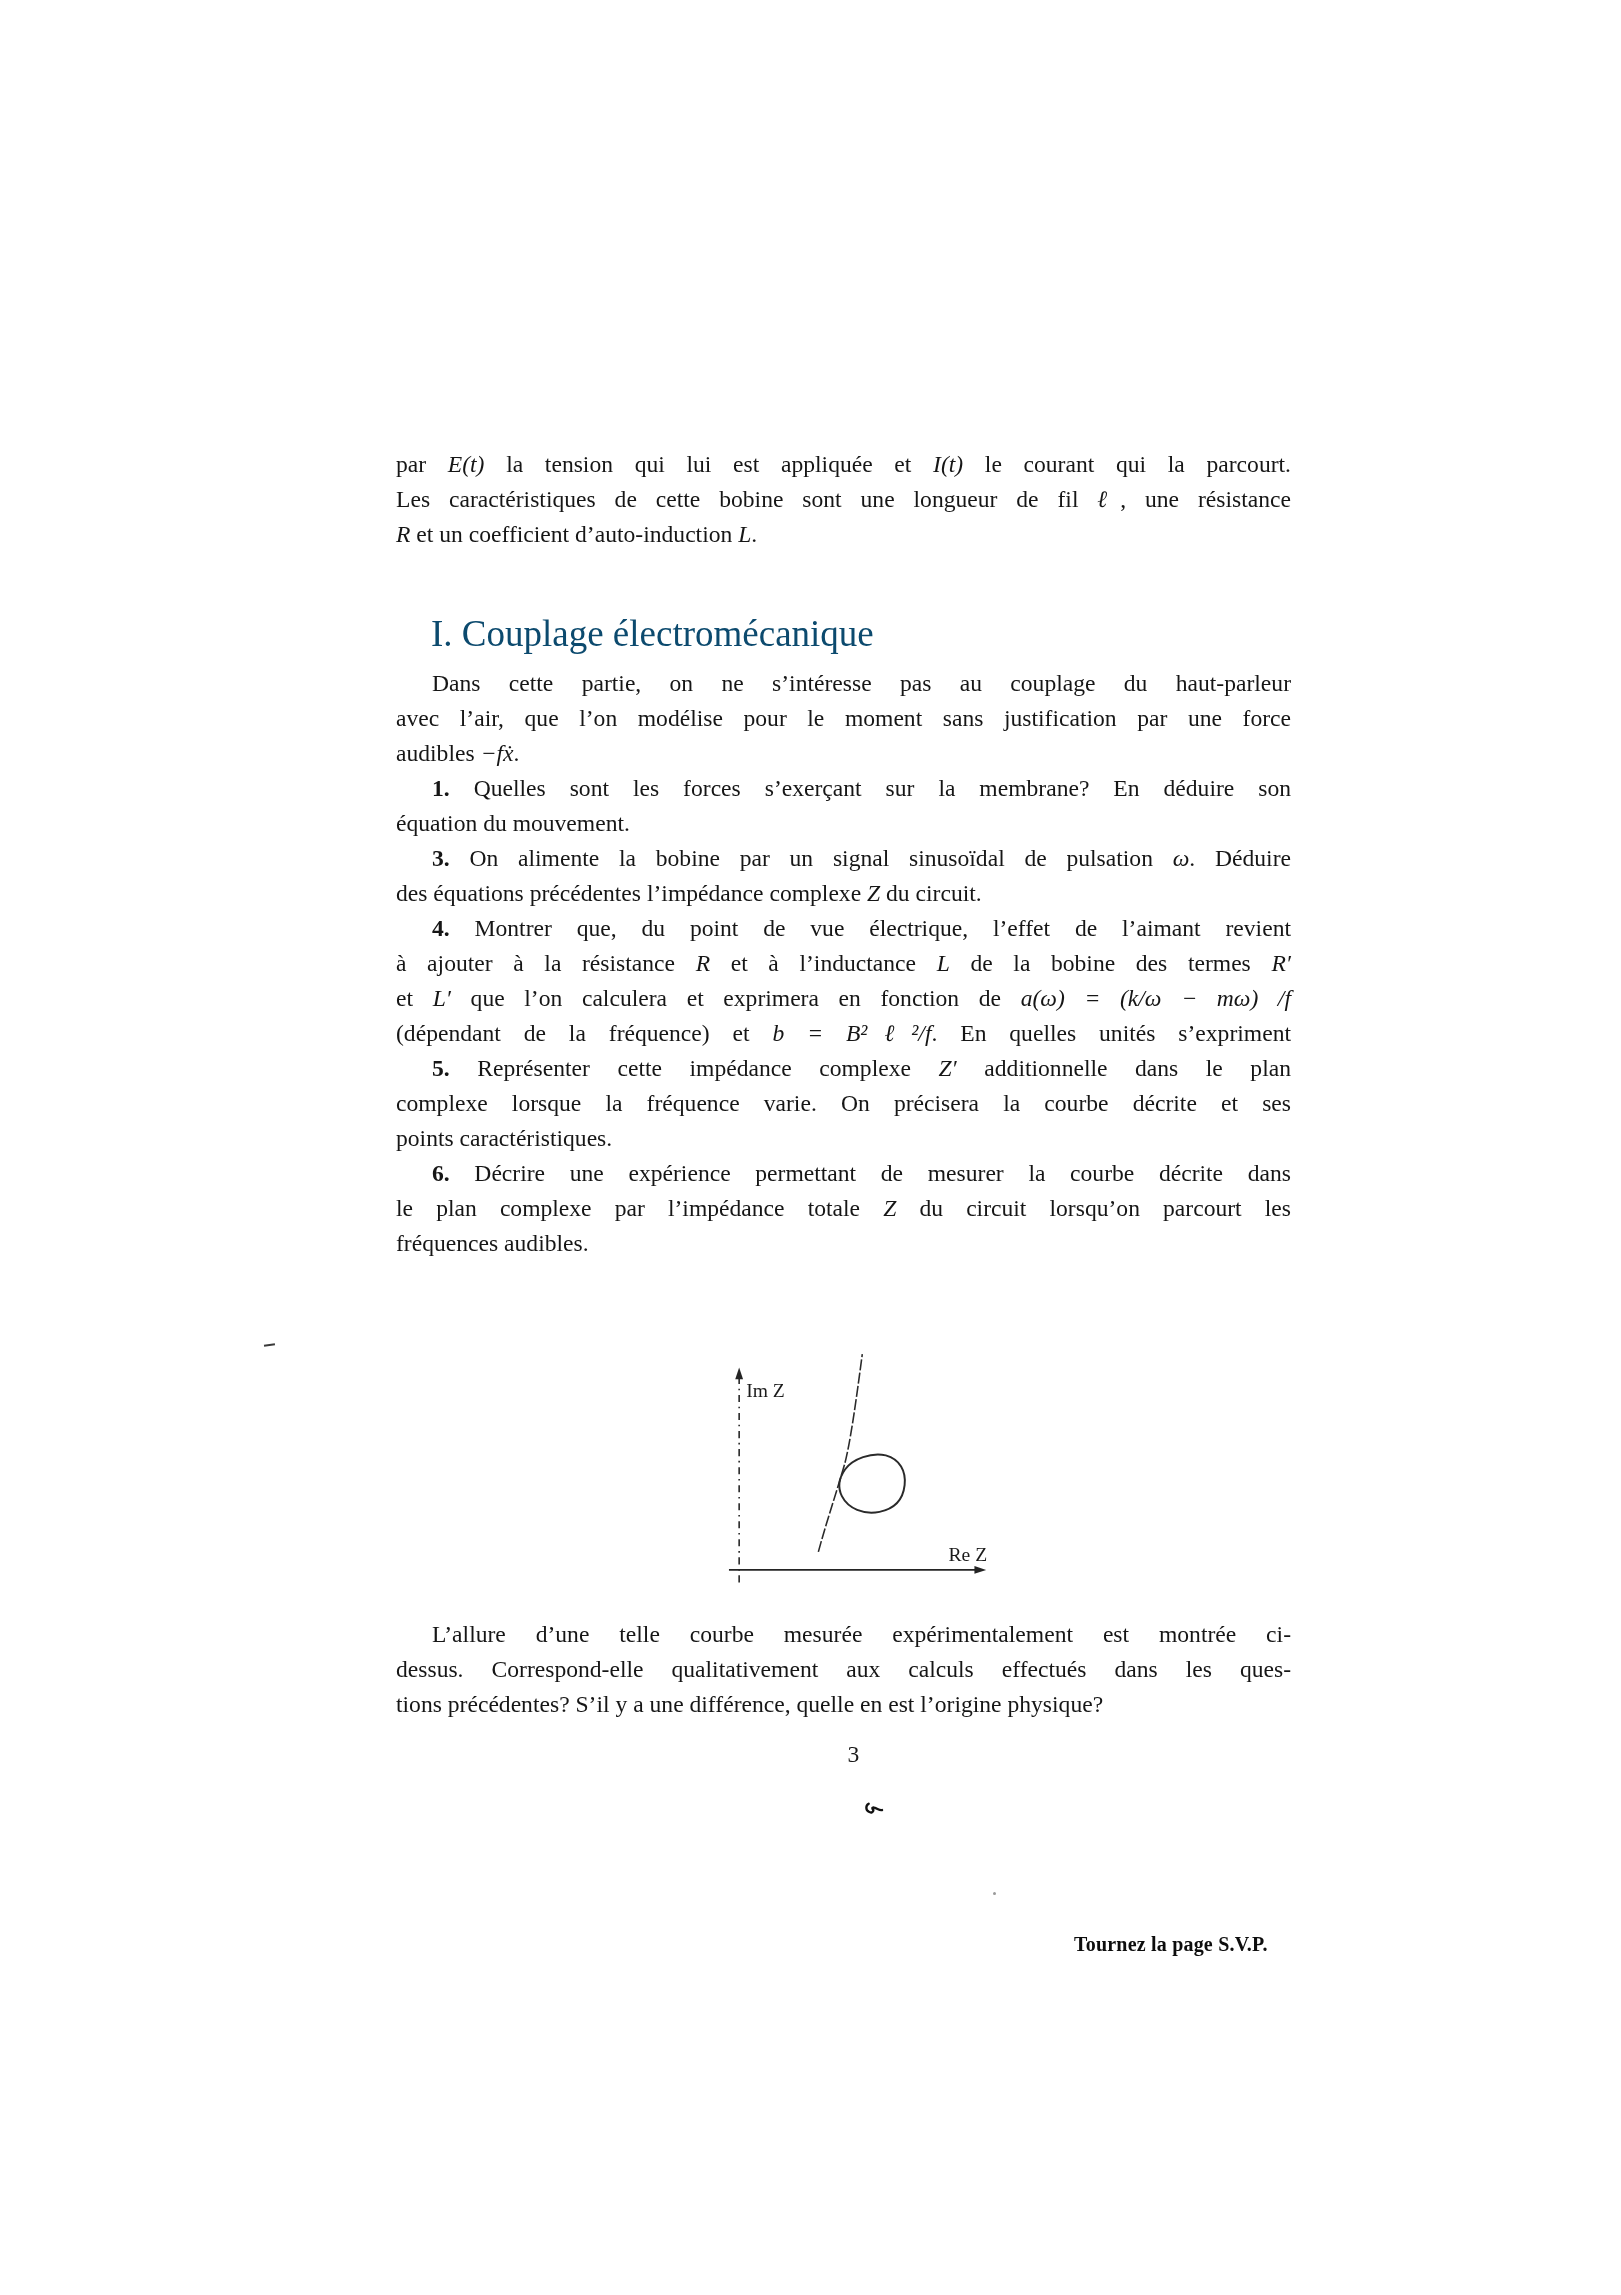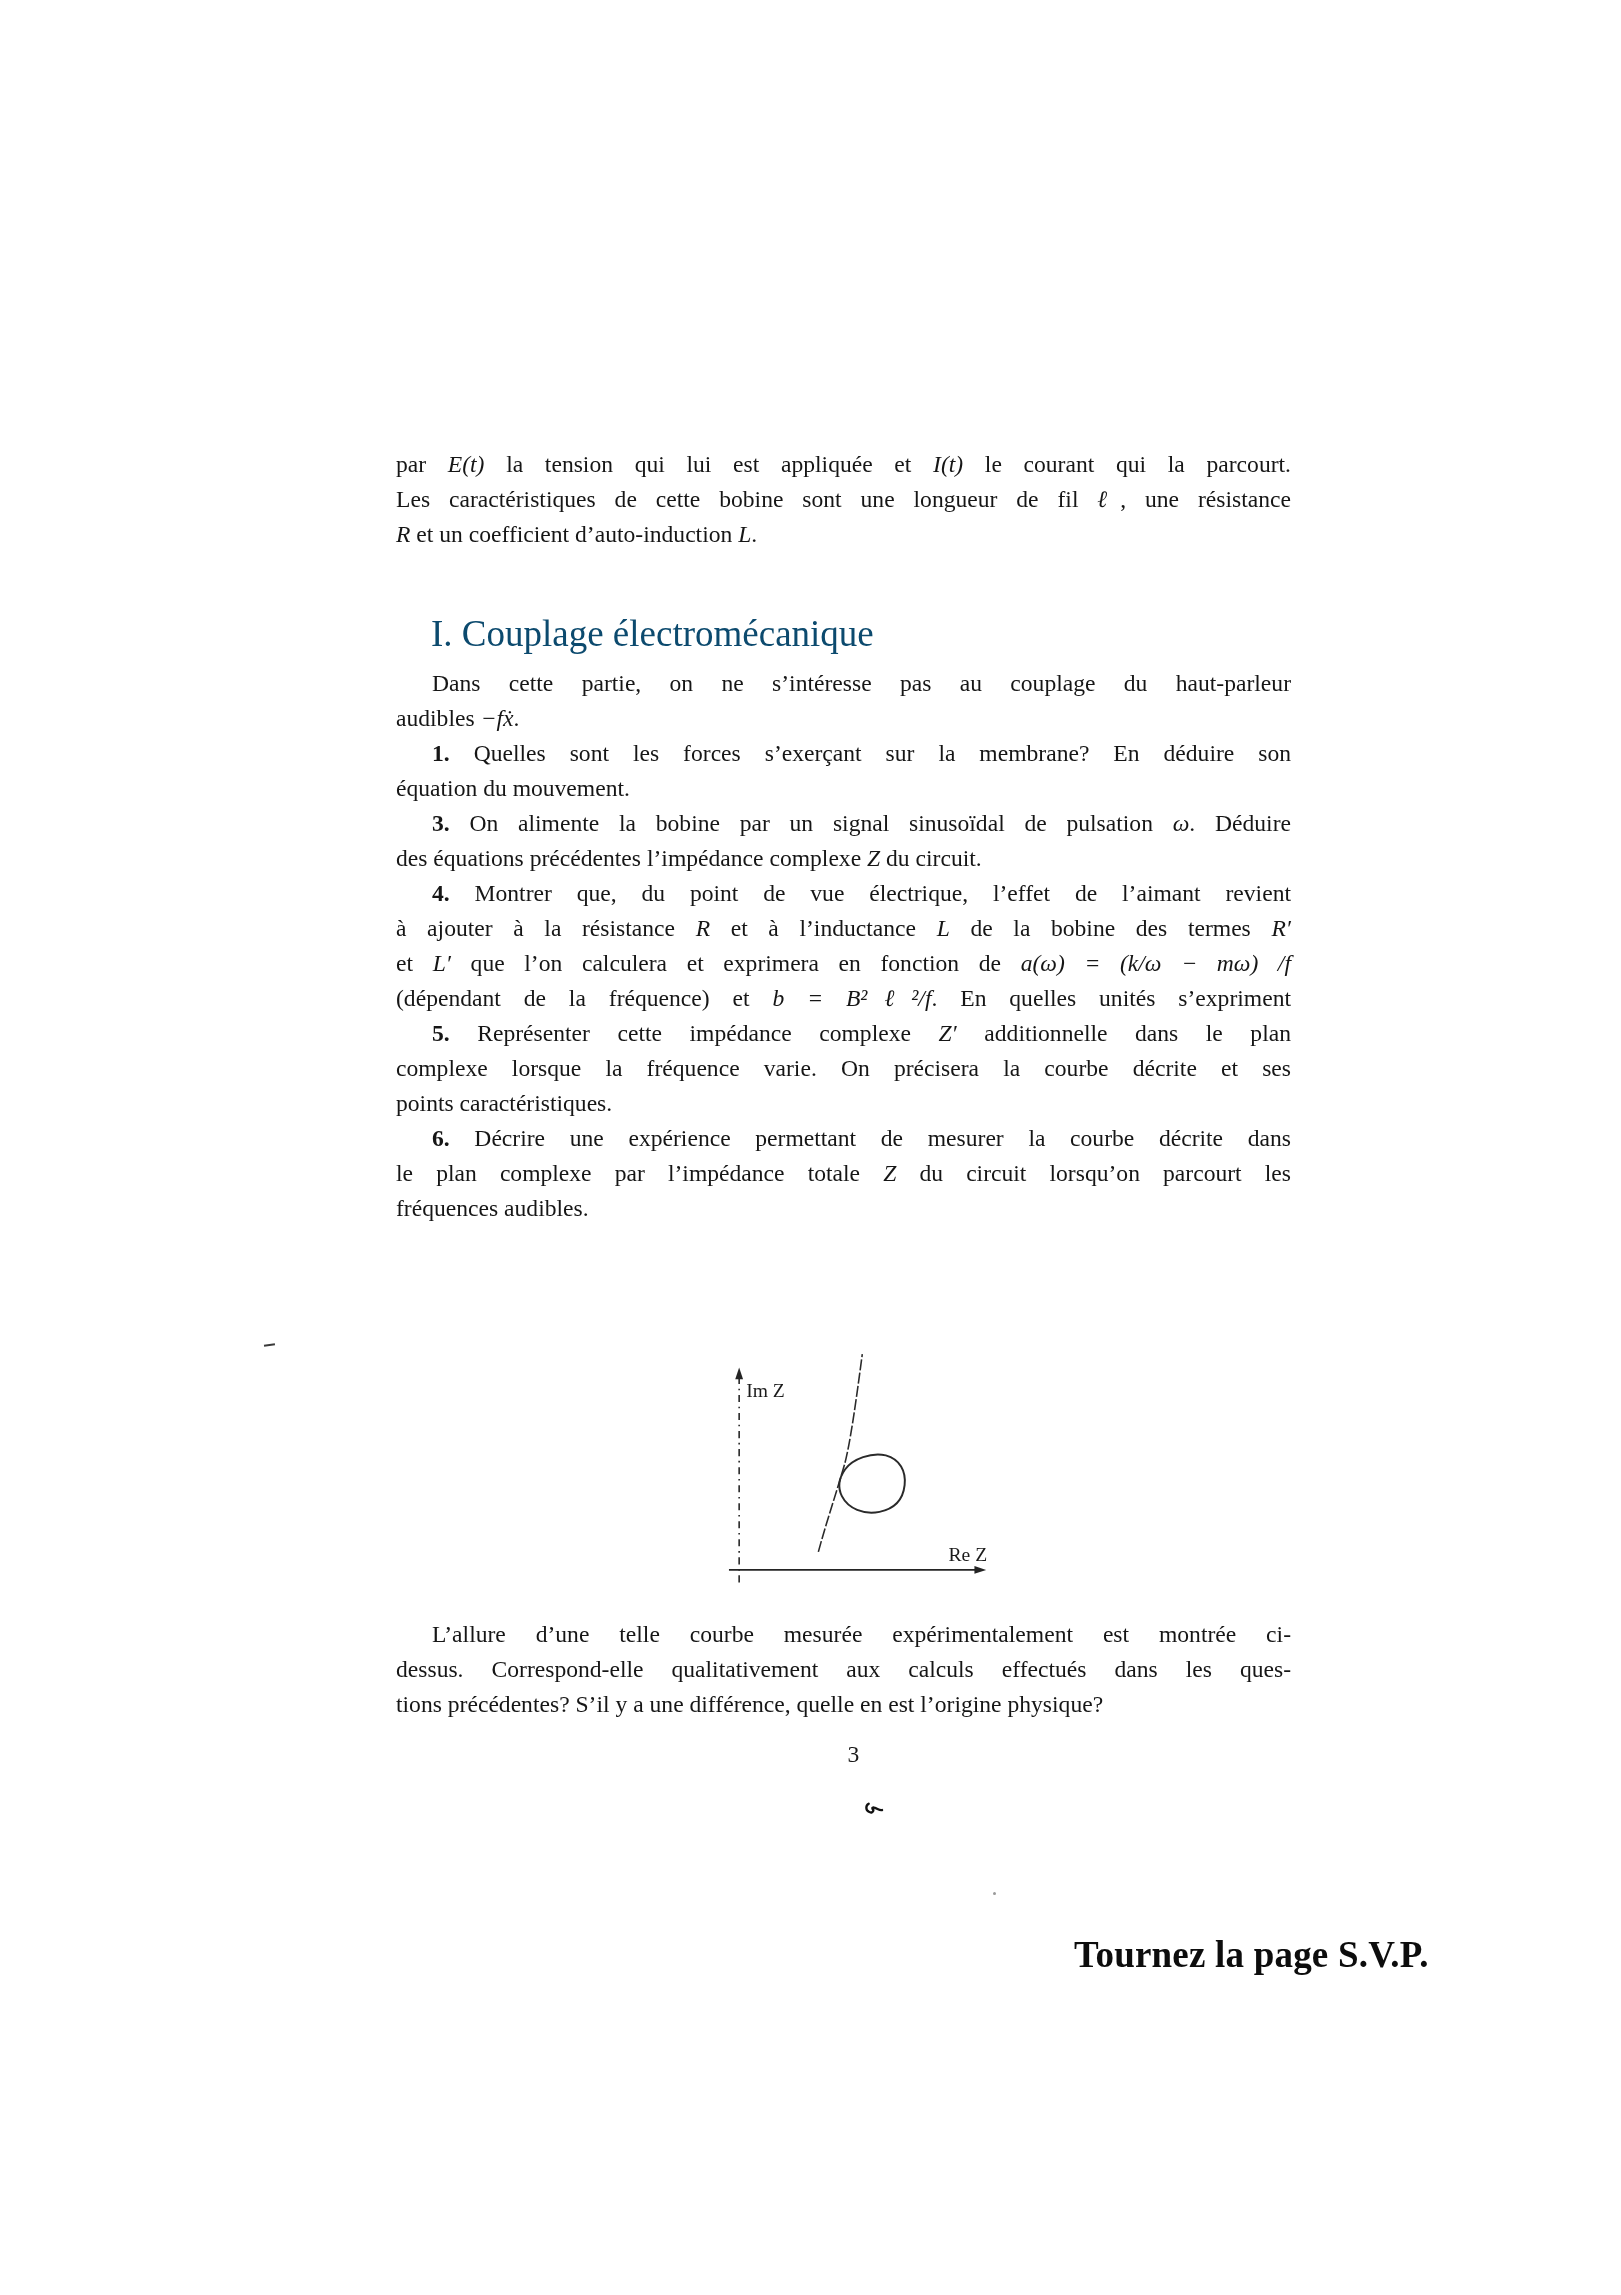--- a/index.html
+++ b/index.html
@@ -27,21 +27,21 @@
     font-weight:400;color:#0c4a6e;
     text-align:left;text-align-last:left;
   }
   .figure{position:absolute;left:707px;top:1344px;}
   .pagenum{
     position:absolute;left:838px;top:1741px;width:31px;
     font-size:23.6px;text-align:center;color:#1a1a1a;
   }
   .turnnote{
     position:absolute;left:1074px;top:1933px;
-    font-size:37px;font-weight:bold;color:#0d0d0d;
+    font-size:20px;font-weight:bold;color:#0d0d0d;
     letter-spacing:0.2px;white-space:nowrap;
   }
   .stray-dash{
     position:absolute;left:264px;top:1344px;width:11px;height:2.4px;
     background:#3a3a3a;transform:rotate(-7deg);
   }
   .smudge{position:absolute;left:864px;top:1799px;}
   .speck{
     position:absolute;left:993px;top:1892px;width:3.1px;height:3.1px;
     border-radius:50%;background:#9a9a9a;
@@ -54,20 +54,21 @@
 
   <div class="textcol">
     <div class="para">
         <div class="ln jl"><span>par </span><span class="it">E(t)</span><span> la tension qui lui est appliquée et </span><span class="it">I(t)</span><span> le courant qui la parcourt.</span></div>
         <div class="ln jl"><span>Les caractéristiques de cette bobine sont une longueur de fil </span><span class="it">ℓ</span><span>, une résistance</span></div>
         <div class="ln"><span class="it">R</span><span> et un coefficient d’auto-induction </span><span class="it">L</span><span>.</span></div>
       </div>
     <div class="heading">I. Couplage électromécanique</div>
     <div class="para">
         <div class="ln ind jl"><span>Dans cette partie, on ne s’intéresse pas au couplage du haut-parleur</span></div>
+        <div class="ln jl"><span>avec l’air, que l’on modélise pour le moment sans justification par une force</span></div>
         <div class="ln"><span>audibles </span><span class="it">−fẋ</span><span>.</span></div>
       </div>
     <div class="para">
         <div class="ln ind jl"><span class="bf">1.</span><span> Quelles sont les forces s’exerçant sur la membrane? En déduire son</span></div>
         <div class="ln"><span>équation du mouvement.</span></div>
       </div>
     <div class="para">
         <div class="ln ind jl"><span class="bf">3.</span><span> On alimente la bobine par un signal sinusoïdal de pulsation </span><span class="it">ω</span><span>. Déduire</span></div>
         <div class="ln"><span>des équations précédentes l’impédance complexe </span><span class="it">Z</span><span> du circuit.</span></div>
       </div>

